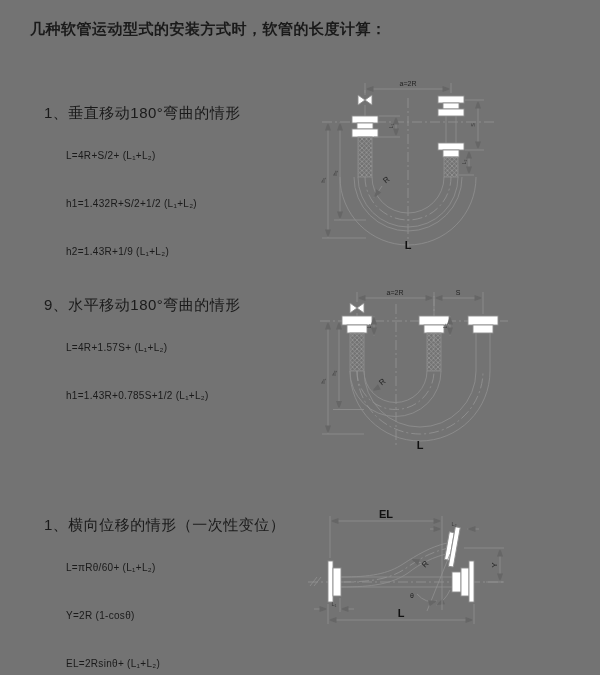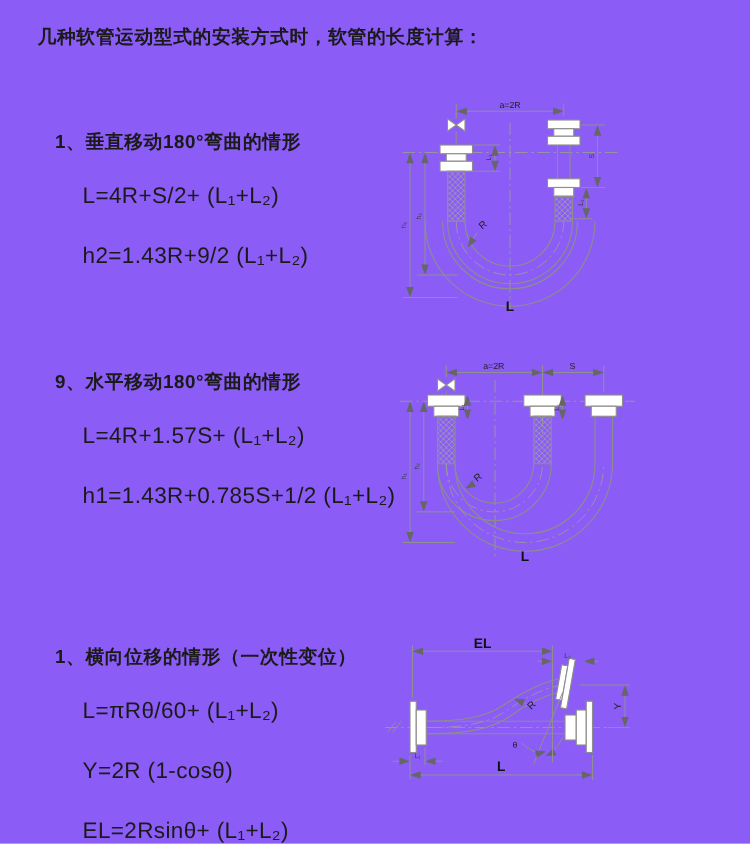--- a/index.html
+++ b/index.html
@@ -1,21 +1,21 @@
 <!DOCTYPE html>
 <html><head>
 <meta charset="utf-8">
 <style>
   html,body{margin:0;padding:0;background:#e9e9e9;}
-  .page{position:relative;width:600px;height:675px;background:#8b5cf6;
+  .page{position:relative;width:600px;height:675px;background:#737373;
         font-family:"Liberation Sans","DejaVu Sans",sans-serif;color:#1a1a1a;overflow:hidden;}
   .title{position:absolute;left:30px;top:20px;font-size:15px;font-weight:bold;margin:0;letter-spacing:0.5px;}
   .sec{position:absolute;left:44px;width:300px;}
-  .sec h2{font-size:15px;font-weight:bold;margin:0 0 13px 0;letter-spacing:0.5px;}
-  .sec p.f{margin:18px 0 0 22px;font-size:18px;line-height:30px;letter-spacing:0.3px;}
+  .sec h2{font-size:15px;font-weight:normal;margin:0 0 13px 0;letter-spacing:0.5px;}
+  .sec p.f{margin:18px 0 0 22px;font-size:10px;line-height:30px;letter-spacing:0.3px;}
   .sec1{top:104px}.sec2{top:296px}.sec3{top:516px}
   .diag{position:absolute;}
   .d1{left:308px;top:76px}.d2{left:312px;top:286px}.d3{left:300px;top:508px}
   
   .pl{stroke:#8d8d8d;stroke-width:0.9;fill:none;}
   .fl{stroke:#8d8d8d;stroke-width:0.9;fill:#ffffff;}
   .hh{stroke:#8d8d8d;stroke-width:0.9;fill:url(#xh);}
   .dl{stroke:#909090;stroke-width:0.8;fill:none;}
   .cl{stroke:#9a9a9a;stroke-width:0.7;fill:none;stroke-dasharray:10 3 2 3;}
   .lab{fill:#222;font-size:7px;}
@@ -40,21 +40,22 @@
       </marker>
       <pattern id="xh" width="4.5" height="4.5" patternUnits="userSpaceOnUse">
         <path d="M0,0 L4.5,4.5 M4.5,0 L0,4.5" stroke="#a2a2a2" stroke-width="0.6"></path>
       </pattern>
     </defs>
   </svg>
 
   <section class="sec sec1">
     <h2>1、垂直移动180°弯曲的情形</h2>
     <p class="f">L=4R+S/2+ (L₁+L₂)</p>
-    <p class="f">h2=1.43R+9/2 (L₁+L₂)</p>
+    <p class="f">h1=1.432R+S/2+1/2 (L₁+L₂)</p>
+    <p class="f">h2=1.43R+1/9 (L₁+L₂)</p>
   </section>
 
   <svg class="diag d1" width="280" height="180" viewBox="0 0 280 180">
 
     <line class="cl" x1="100" y1="22" x2="100" y2="174"></line>
     <line class="cl" x1="14" y1="46" x2="188" y2="46"></line>
 
     <g>
       <line class="pl" x1="57" y1="14" x2="57" y2="19"></line>
       <path class="fl" d="M50,19 L50,29 L57,24 Z M64,19 L64,29 L57,24 Z"></path>

